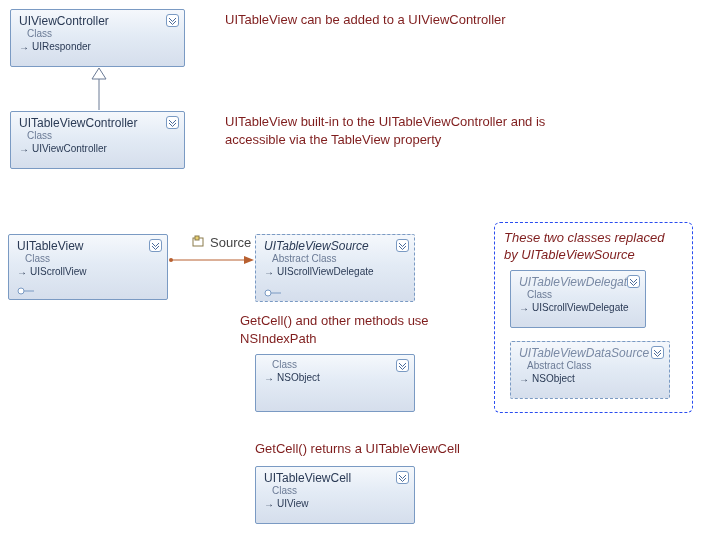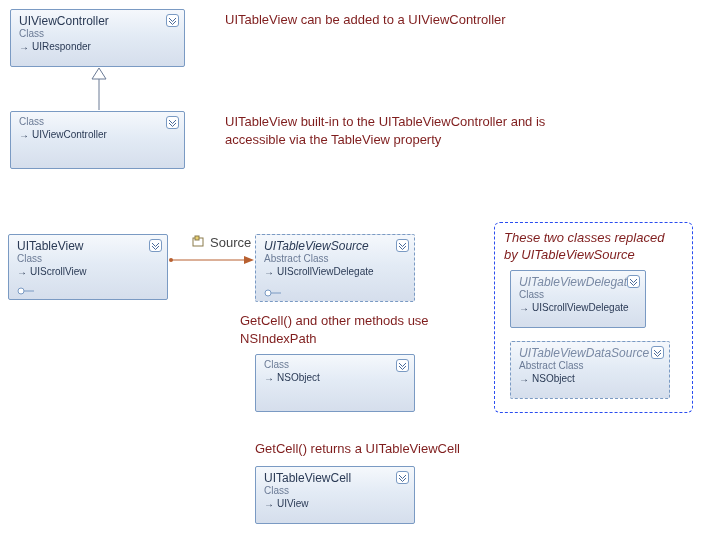--- a/index.html
+++ b/index.html
@@ -27,20 +27,21 @@
   }
   .class-box .title {
     font-weight: 500;
     font-size: 12px;
     color: #2a3a55;
   }
   .class-box .subtitle {
     font-size: 10px;
     color: #6a7a95;
     margin-bottom: 2px;
+    margin-left: 8px;
   }
   .class-box .parent {
     font-size: 10px;
     color: #2a3a55;
     display: flex;
     align-items: center;
     gap: 3px;
   }
   .class-box .expander {
     position: absolute;
@@ -105,20 +106,21 @@
       </svg>
   </div>
 </div>
 
 <svg class="arrow-inh" style="left:90px; top:67px; width:18px; height:44px;">
   <line x1="9" y1="43" x2="9" y2="12" stroke="#6a7a95" stroke-width="1"></line>
   <polygon points="9,1 2,12 16,12" fill="#fff" stroke="#6a7a95" stroke-width="1"></polygon>
 </svg>
 
 <div class="class-box" style="left:10px; top:111px; width:175px; height:58px;">
+  <div class="title">UITableViewController</div>
   <div class="subtitle">Class</div>
   <div class="parent">
     <span>→</span>
     <span>UIViewController</span>
   </div>
   <div class="expander">
     <svg width="9" height="9" viewBox="0 0 9 9">
         <path d="M1 2 L4.5 5.5 L8 2 M1 5 L4.5 8.5 L8 5" fill="none" stroke="#4a6a9a" stroke-width="1"></path>
       </svg>
   </div>

